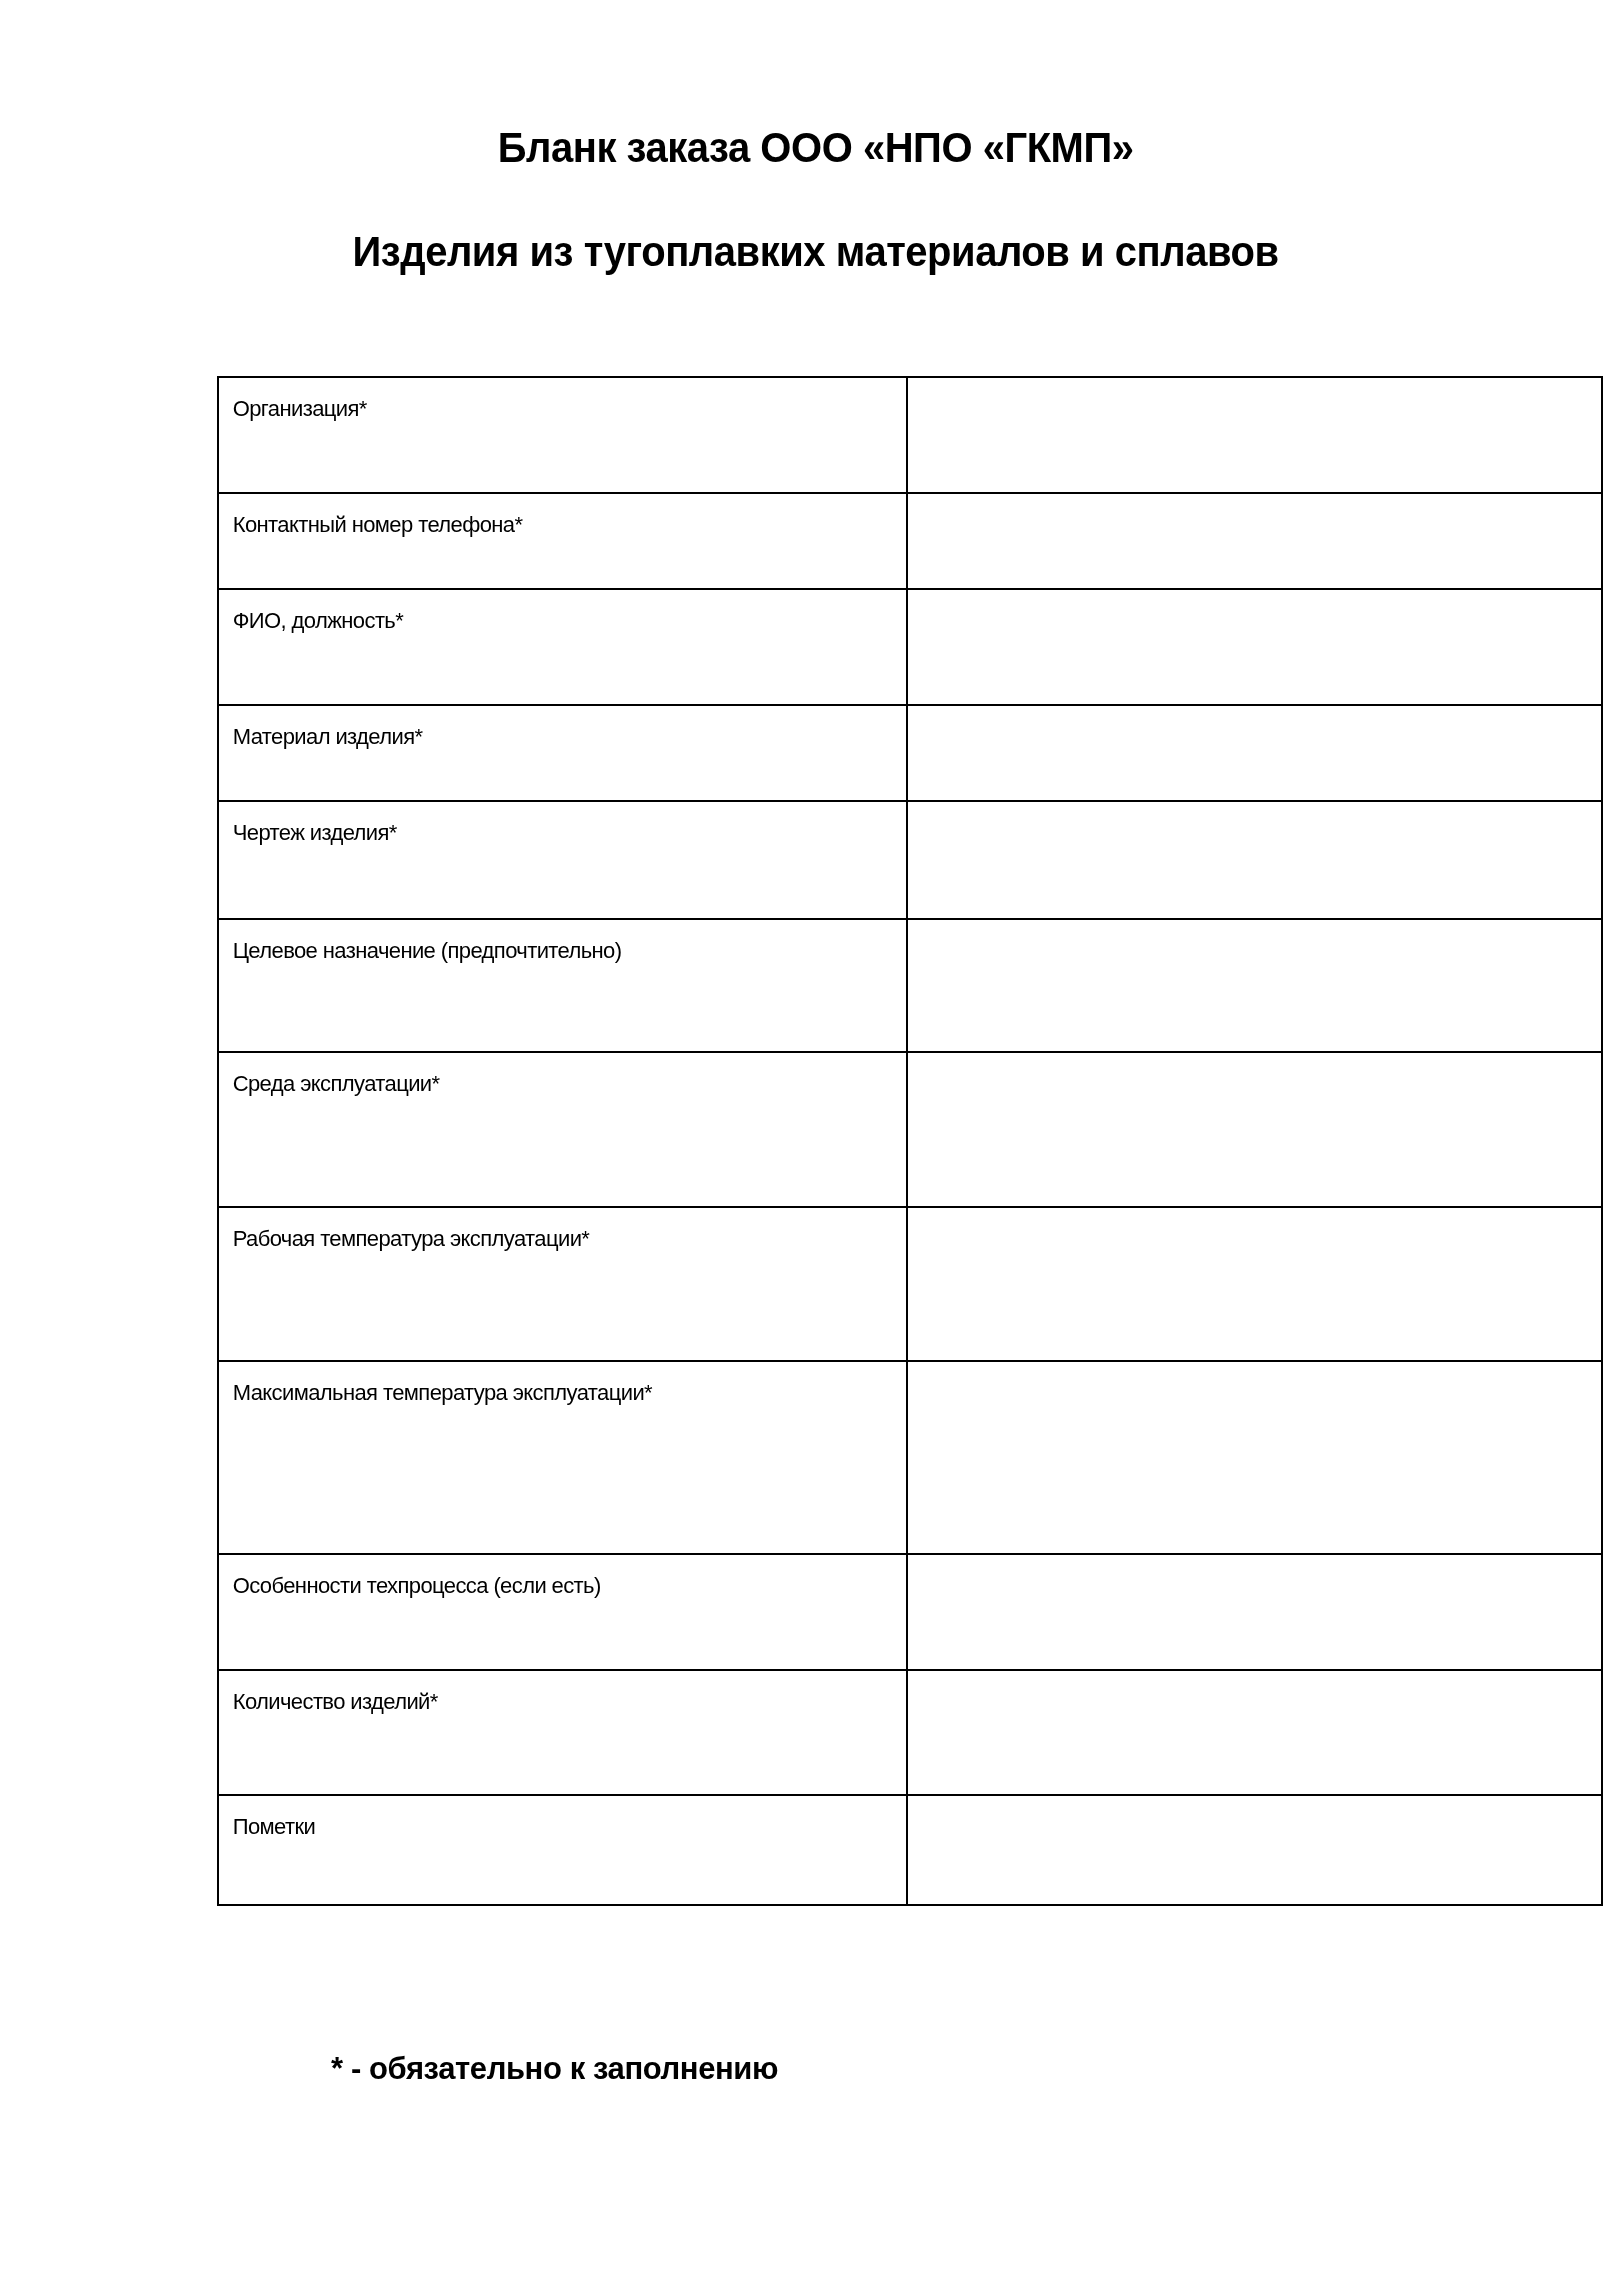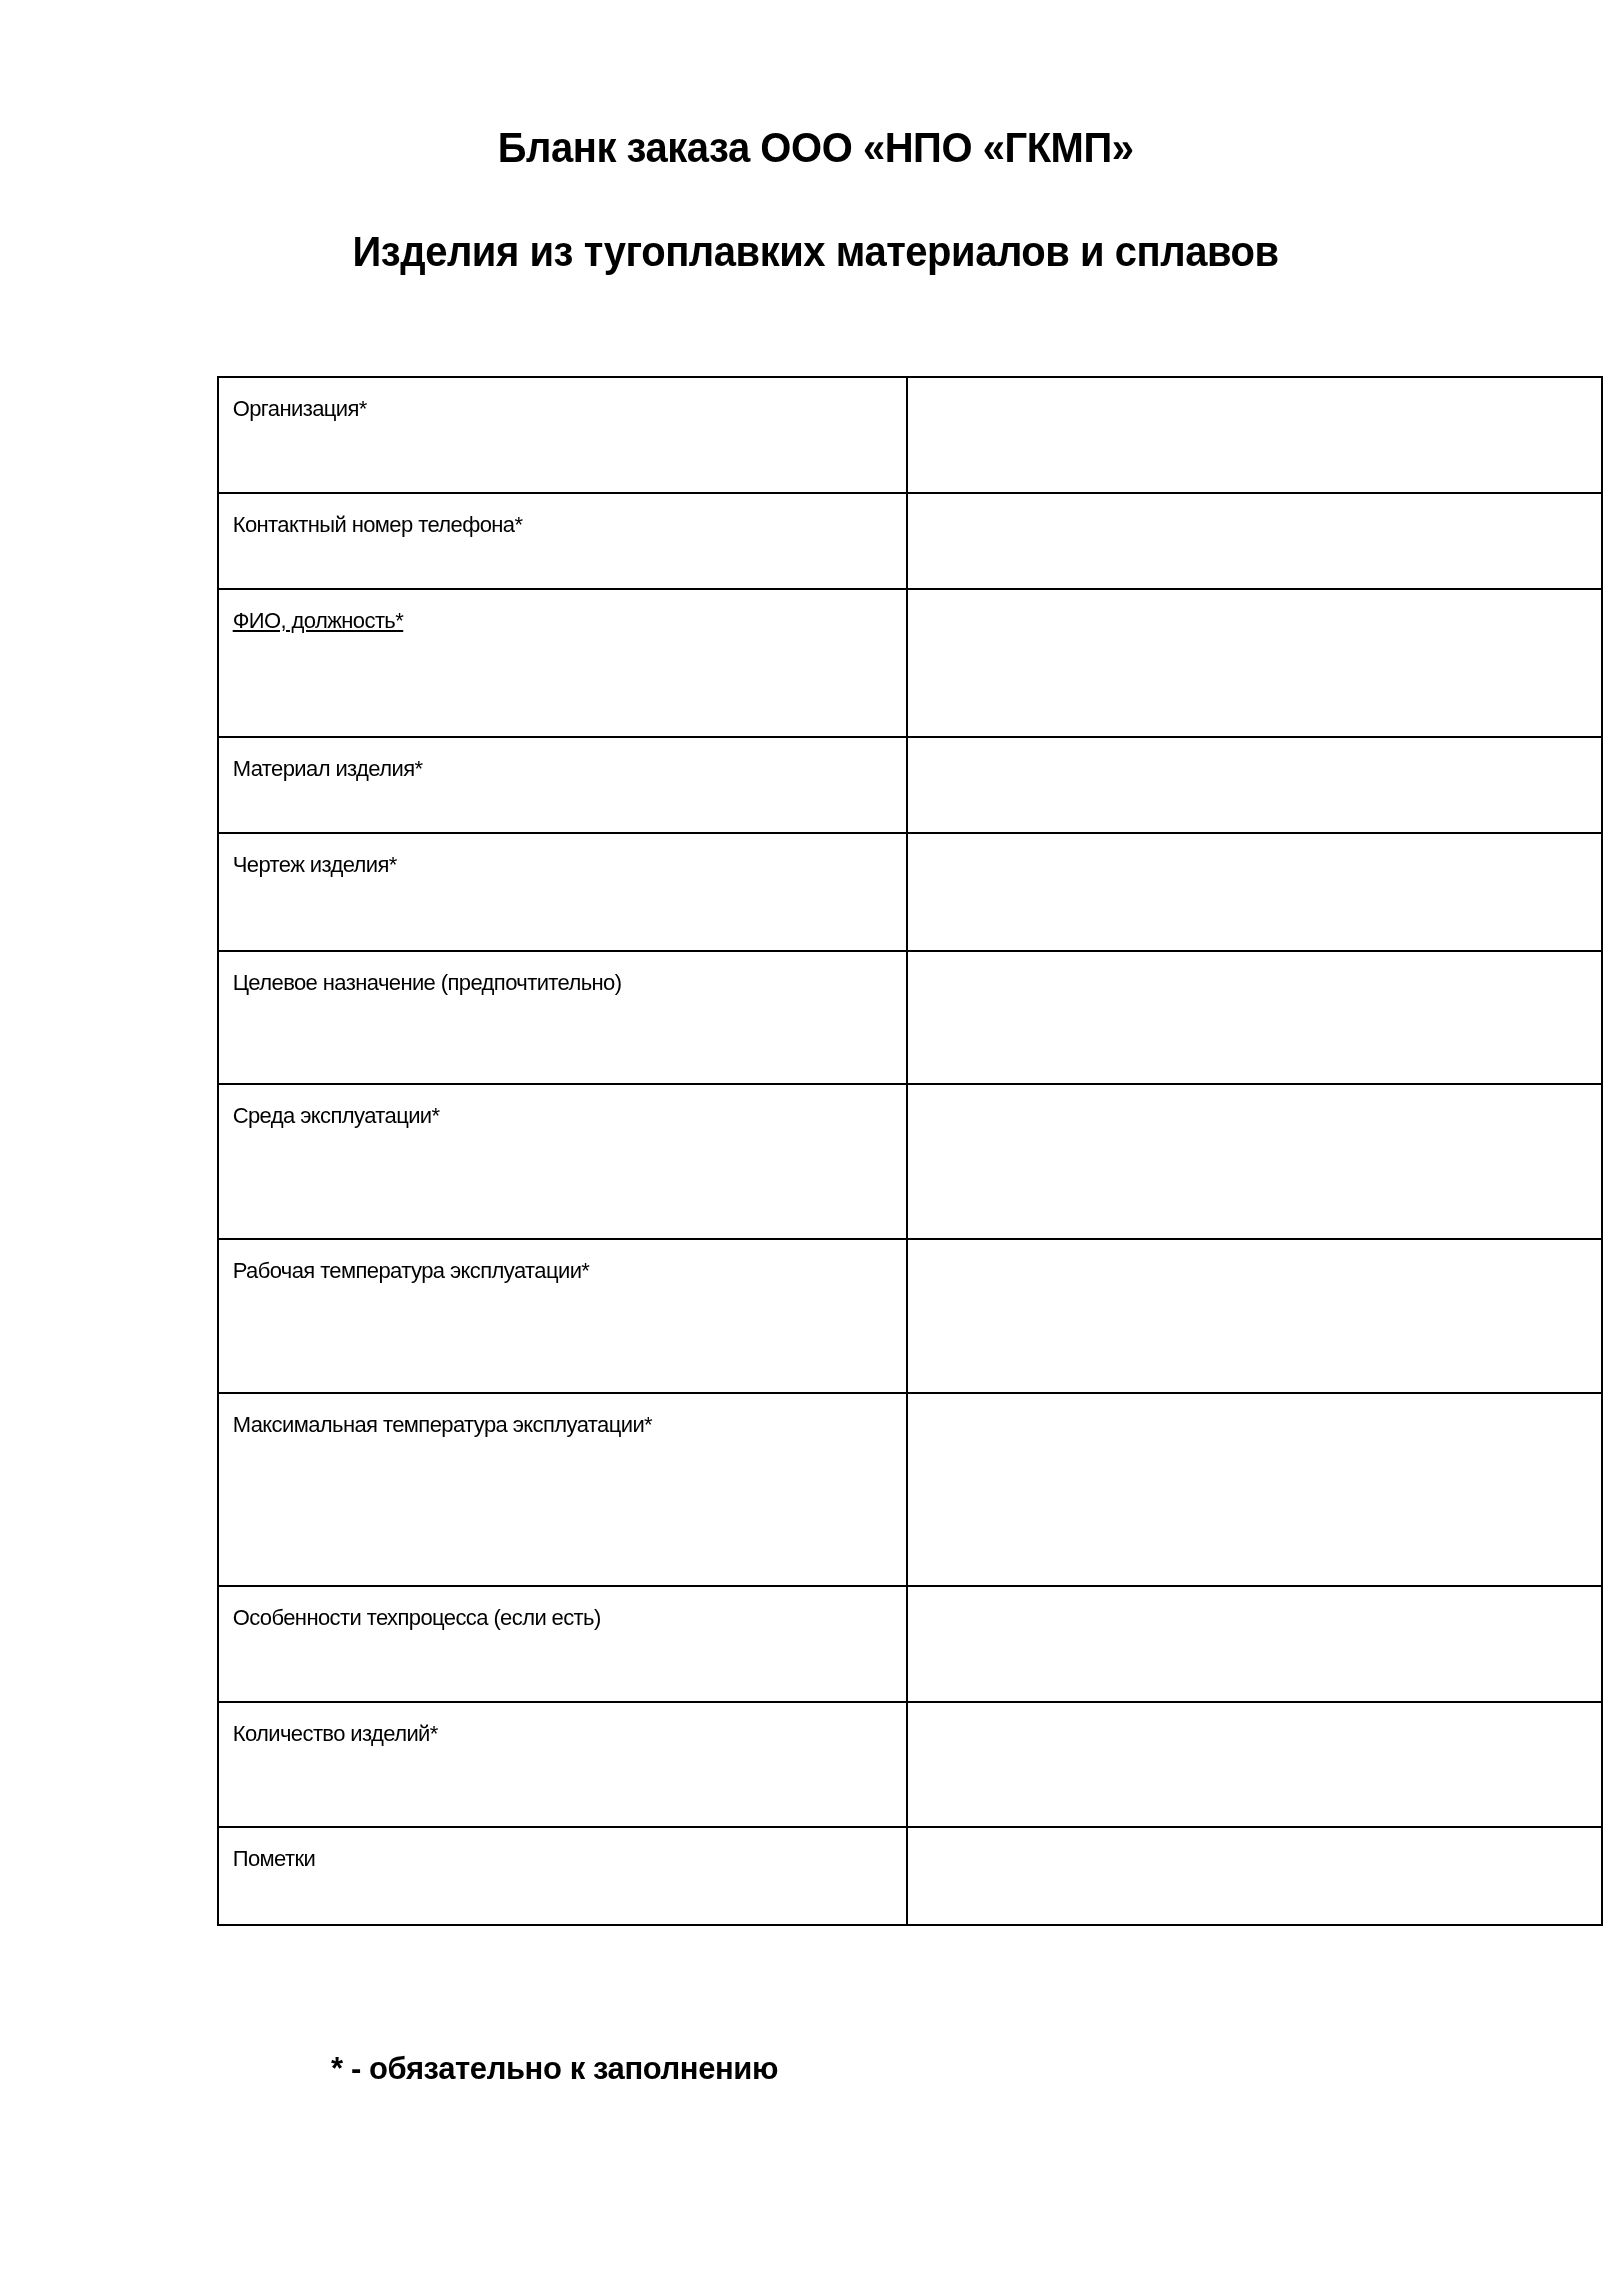--- a/index.html
+++ b/index.html
@@ -37,21 +37,21 @@
         </td>
       </tr>
       <tr style="height: 83px;">
         <td class="label">
           <span class="label-text">Контактный номер телефона*</span>
         </td>
         <td class="value-cell">
           <textarea class="value-input" style="resize: none; height: 94px;"></textarea>
         </td>
       </tr>
-      <tr style="height: 148px; text-decoration: underline;">
+      <tr style="height: 116px;">
         <td class="label">
           <span class="label-text">ФИО, должность*</span>
         </td>
         <td class="value-cell">
           <textarea class="value-input" style="resize: none; height: 113px;"></textarea>
         </td>
       </tr>
       <tr style="height: 94px;">
         <td class="label">
           <span class="label-text">Материал изделия*</span>
@@ -109,21 +109,21 @@
         </td>
       </tr>
       <tr style="height: 125px; padding-left: 16px;">
         <td class="label">
           <span class="label-text">Количество изделий*</span>
         </td>
         <td class="value-cell">
           <textarea class="value-input" style="resize: none; height: 123px;"></textarea>
         </td>
       </tr>
-      <tr style="height: 98px;">
+      <tr style="height: 110px;">
         <td class="label">
           <span class="label-text">Пометки</span>
         </td>
         <td class="value-cell">
           <textarea class="value-input" style="resize: none; height: 91px;"></textarea>
         </td>
       </tr>
     </tbody>
 </table>
 

